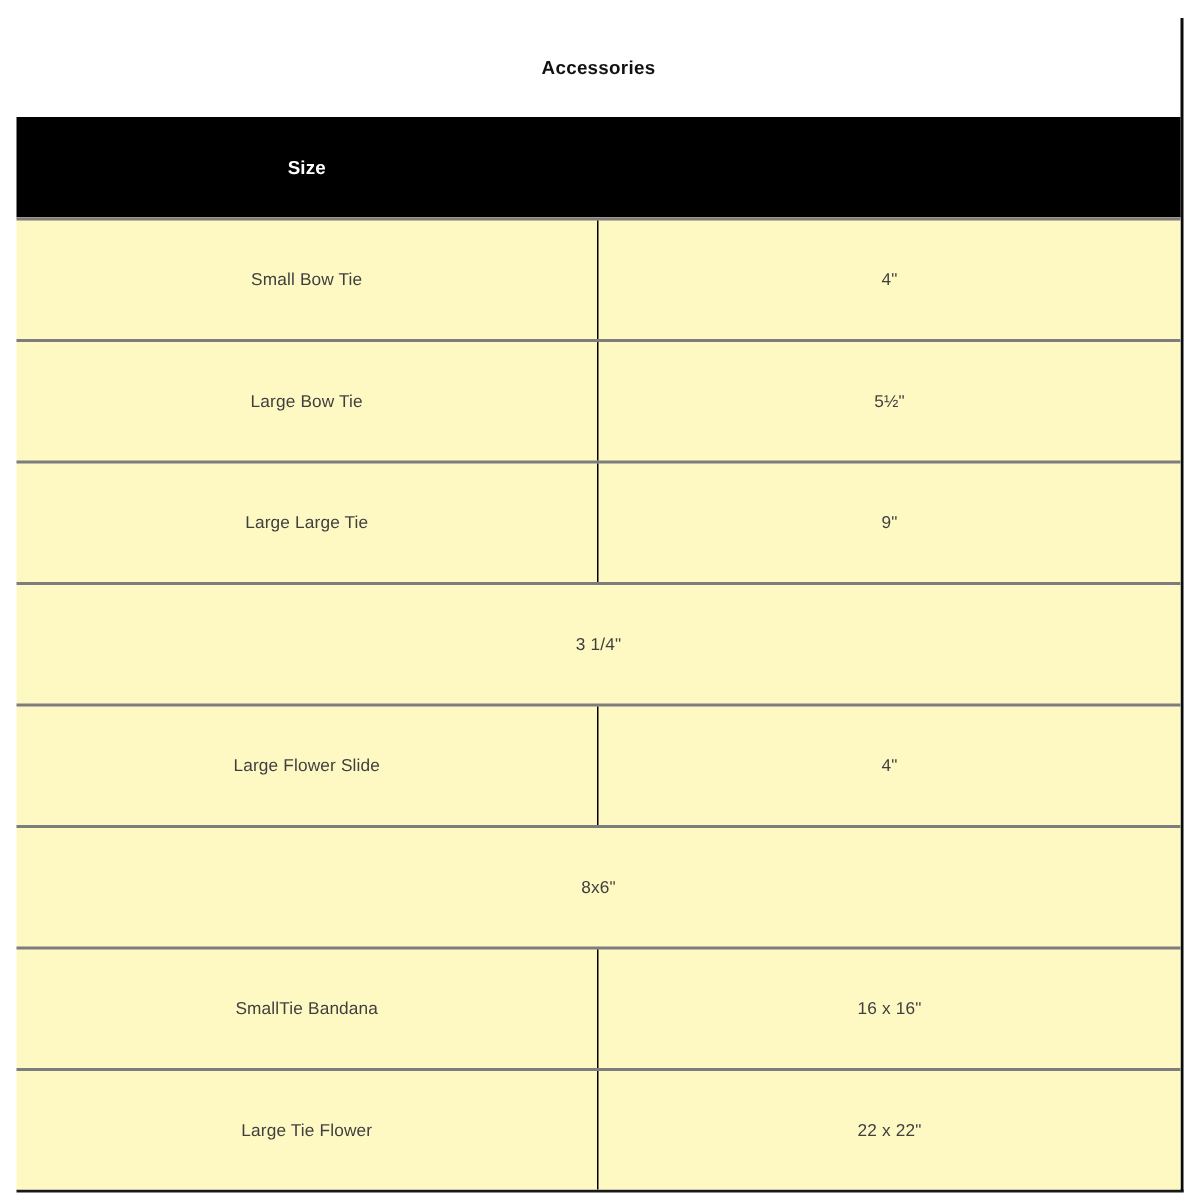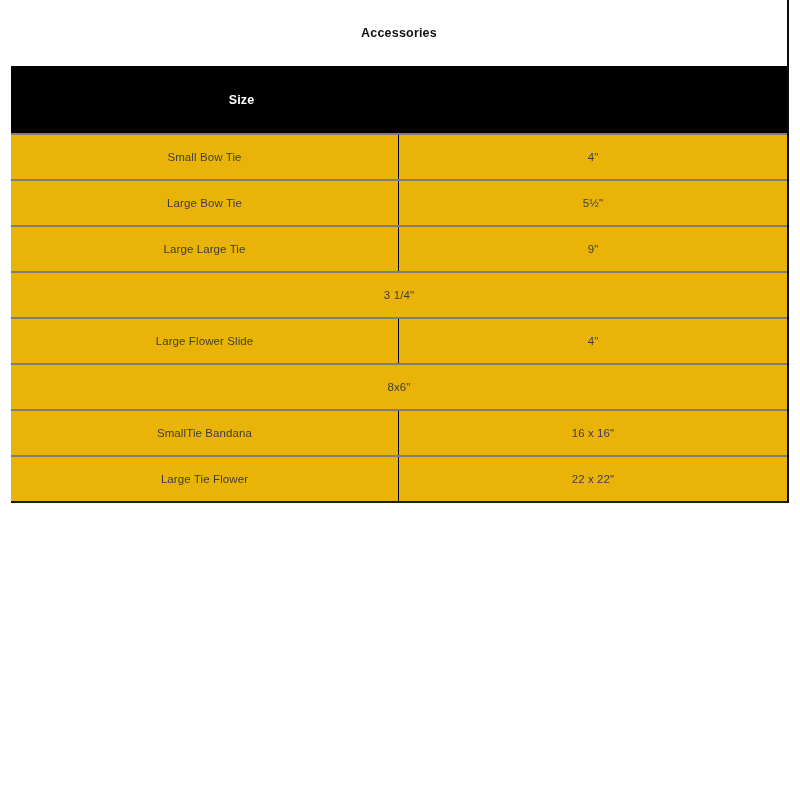--- a/index.html
+++ b/index.html
@@ -11,21 +11,21 @@
   .sheet {
     position: relative;
     width: 800px;
     height: 800px;
     background: #ffffff;
     overflow: hidden;
   }
   .table-wrap {
     position: absolute;
     left: 11px;
-    top: 0;
+    top: 12px;
     width: 776px;
     border-right: 2px solid #0b0b0b;
     border-bottom: 2px solid #1a1a1a;
   }
   .title-row {
     height: 66px;
     display: flex;
     align-items: center;
     justify-content: center;
     font-size: 12.5px;
@@ -35,41 +35,40 @@
   }
   .header-row {
     height: 67px;
     background: #000000;
     display: flex;
     color: #ffffff;
     font-size: 12.5px;
     font-weight: bold;
   }
   .row {
-    height: 46px;
+    height: 81px;
     display: flex;
     border-top: 2px solid #7d7d7d;
     box-sizing: border-box;
-    background: #eab308;
+    background: #fef9c3;
   }
   .cell {
     display: flex;
     align-items: center;
     justify-content: center;
     font-size: 11.5px;
     color: #3f3f3f;
     letter-spacing: 0.1px;
   }
   .col-size { width: 387px; }
   .col-length { flex: 1; }
   .row .col-size { border-right: 1px solid #000000; }
   .header-row .cell {
     font-size: 12.5px;
     color: #ffffff;
-    padding-left: 37px;
   }
 </style>
 </head>
 <body>
 
 <div class="sheet">
   <div class="table-wrap">
 
     <div class="title-row">Accessories</div>
 

